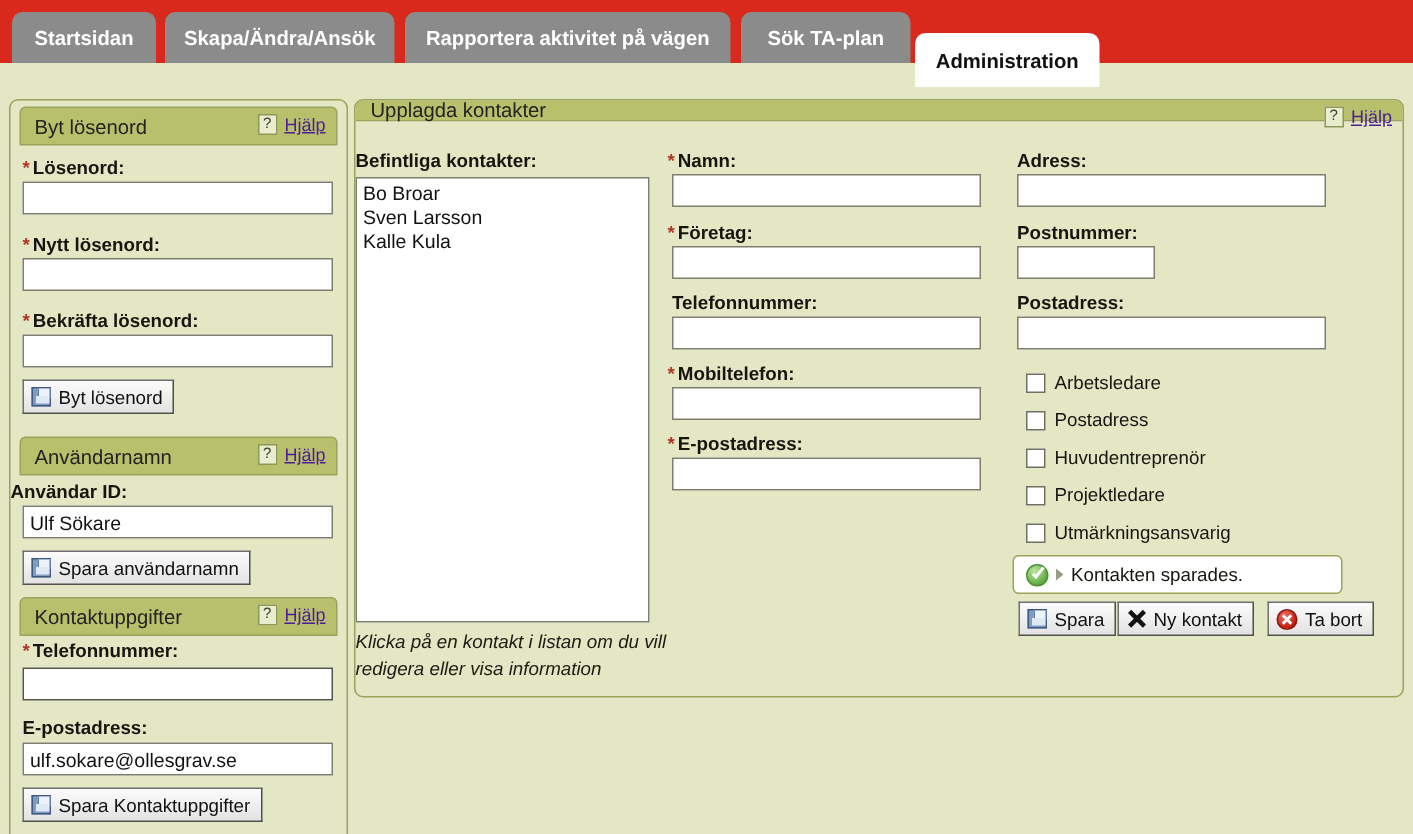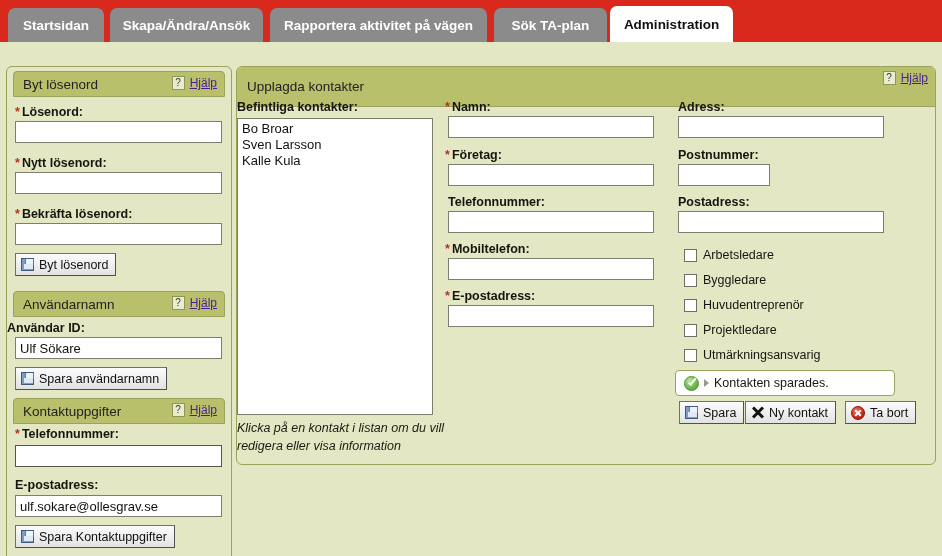--- a/index.html
+++ b/index.html
@@ -30,33 +30,33 @@
     align-items: center;
     justify-content: center;
     padding: 12px 14px;
     white-space: nowrap;
     letter-spacing: 0px;
     cursor: pointer;
   }
   .tab.active {
     background: #ffffff;
     color: #111111;
-    top: 6px;
+    top: 22px;
     height: 36px;
   }
 
   
   .panel {
     position: absolute;
     background: #e3e7c4;
     border: 1px solid #9aa25c;
     border-radius: 6px;
   }
   .panel-head {
-    height: 40px;
+    height: 14px;
     background: #b8c06c;
     border-bottom: 1px solid #9aa25c;
     border-radius: 5px 5px 0 0;
     display: flex;
     align-items: center;
     position: relative;
   }
   .panel-head .title {
     font-size: 13.5px;
     color: #222222;
@@ -402,21 +402,21 @@
     <span>Postadress:</span>
   </div>
   <input class="tinput" type="text" style="left: 441px; top: 144px; width: 206px;" value="">
 
   <div class="cbrow" style="left:447px; top:181px;">
     <span class="cbox"></span>
     <span class="cblabel">Arbetsledare</span>
   </div>
   <div class="cbrow" style="left:447px; top:206px;">
     <span class="cbox"></span>
-    <span class="cblabel">Byggledare</span>
+    <span class="cblabel">Postadress</span>
   </div>
   <div class="cbrow" style="left:447px; top:231px;">
     <span class="cbox"></span>
     <span class="cblabel">Huvudentreprenör</span>
   </div>
   <div class="cbrow" style="left:447px; top:256px;">
     <span class="cbox"></span>
     <span class="cblabel">Projektledare</span>
   </div>
   <div class="cbrow" style="left:447px; top:281px;">

